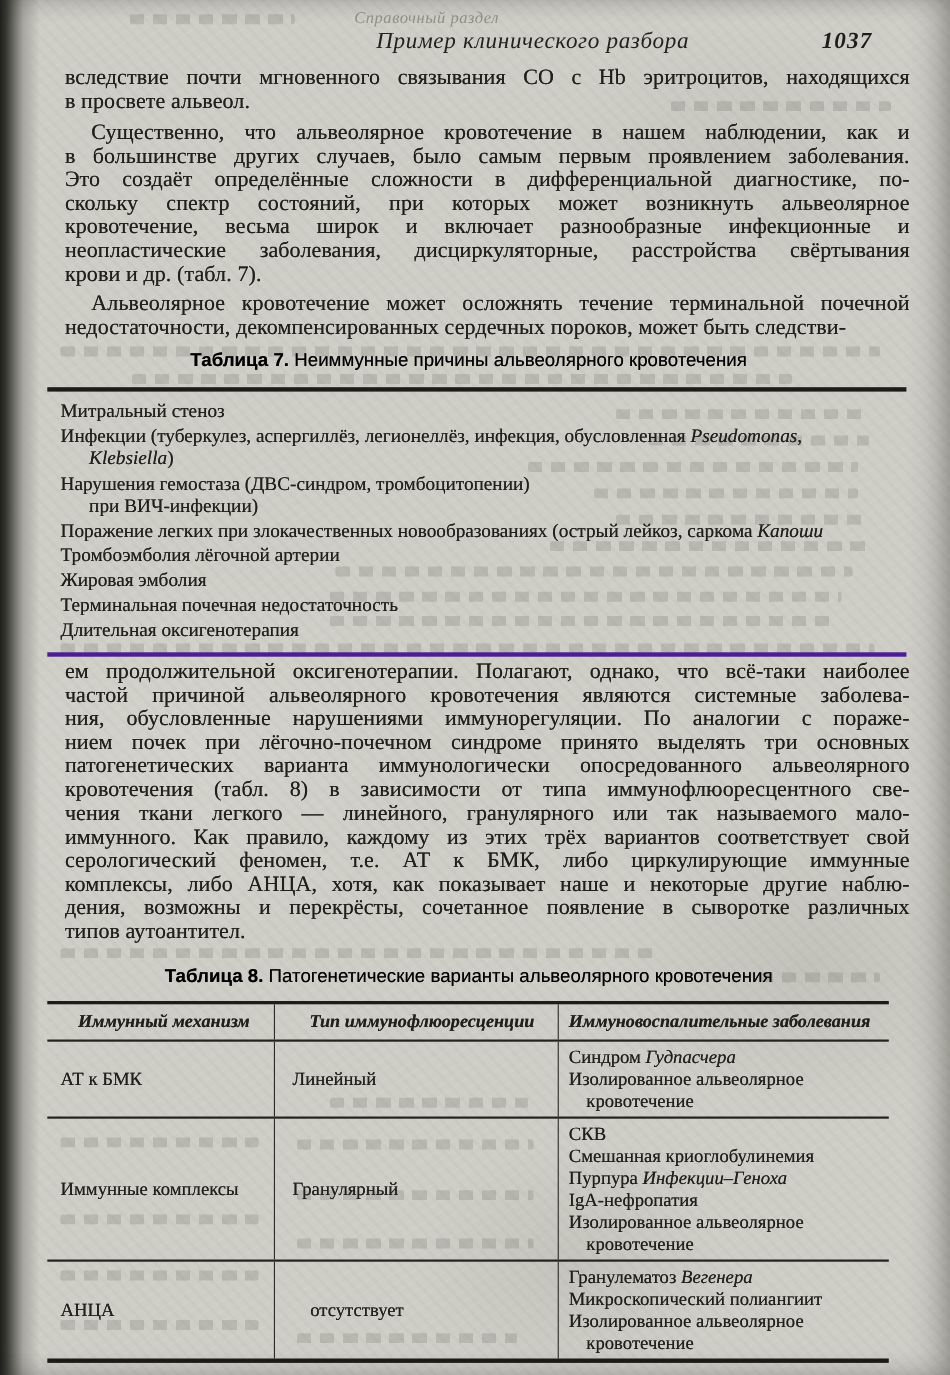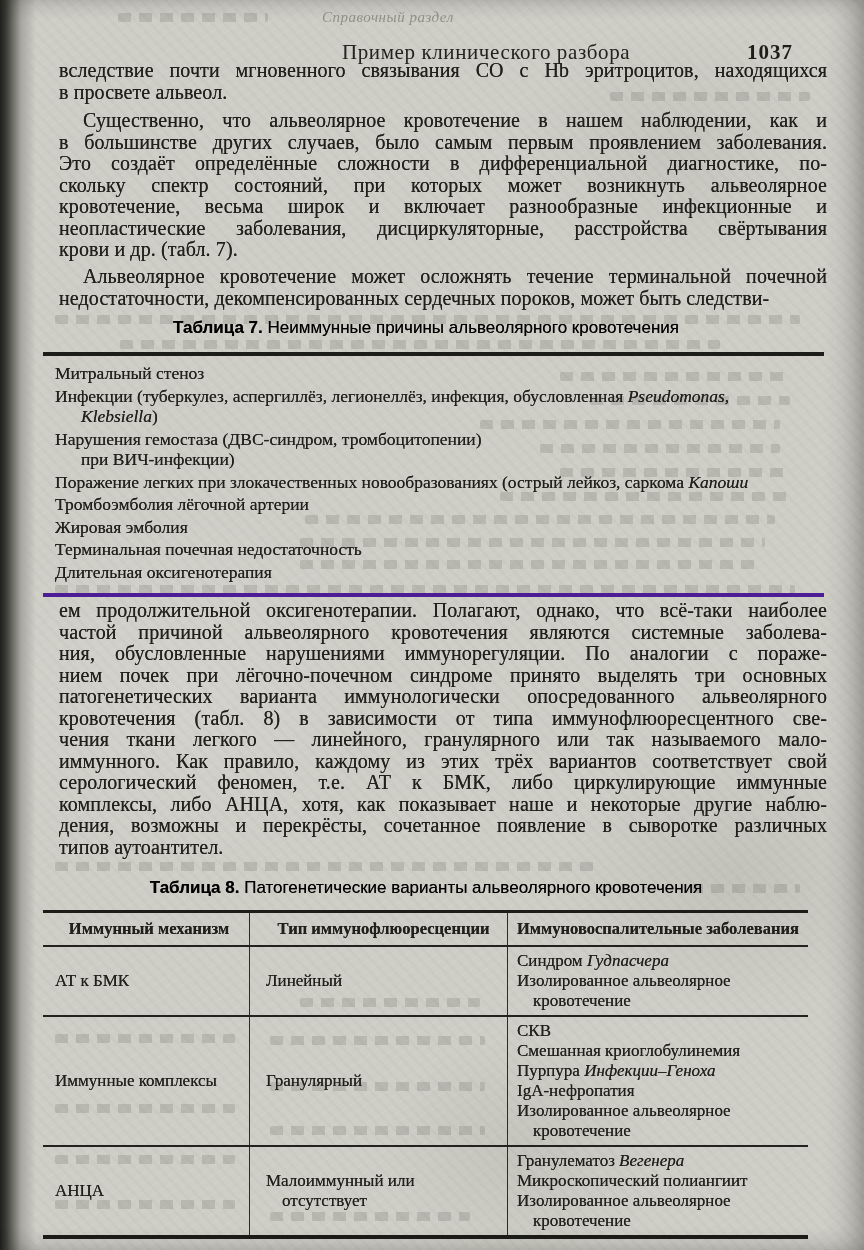--- a/index.html
+++ b/index.html
@@ -34,21 +34,21 @@
   
   .ghost-text{
     position:absolute;font-style:italic;font-size:15px;letter-spacing:.5px;
     color:rgba(96,95,86,.55);filter:blur(.6px);white-space:nowrap;
   }
   .gline{
     position:absolute;height:9px;border-radius:2px;filter:blur(.7px);
     background:repeating-linear-gradient(90deg, rgba(74,74,66,.17) 0 13px, transparent 13px 21px);
   }
   
-  .runhead{position:absolute;top:40px;left:42px;width:768px;height:26px;}
+  .runhead{position:absolute;top:25px;left:42px;width:768px;height:26px;font-style:italic;}
   .runtitle{
     position:absolute;left:300px;top:0;font-size:21px;letter-spacing:.6px;color:#23231e;white-space:nowrap;
   }
   .pagenum{position:absolute;right:17px;top:0;font-size:21px;font-weight:bold;letter-spacing:1px;color:#1d1d19;}
   
   .para{position:absolute;left:59px;width:768px;font-size:20px;line-height:21.5px;letter-spacing:.1px;
         text-shadow:0 0 .4px rgba(33,33,28,.85);}
   .para .tl{text-align:justify;text-align-last:justify;white-space:normal;}
   .para .tl:last-child{text-align-last:left;}
   .para.ind1 .tl:first-child{text-indent:24px;}
@@ -72,21 +72,21 @@
   
   .t8{
     position:absolute;left:43px;top:910px;width:765px;box-sizing:border-box;
     border-top:3px solid #1c1c18;border-bottom:4px solid #1c1c18;
     font-size:17px;line-height:20px;text-shadow:0 0 .35px rgba(33,33,28,.85);
   }
   .t8row{display:grid;grid-template-columns:207px 258px 1fr;}
   .t8row + .t8row{border-top:2px solid #23231e;}
   .t8 .cell{padding:4px 6px;box-sizing:border-box;}
   .t8 .c1,.t8 .c2{border-right:1.5px solid #2b2b26;}
-  .t8 .head .cell{font-weight:bold;font-size:16.5px;padding-top:6px;padding-bottom:6px;}
+  .t8 .head .cell{font-weight:bold;font-style:italic;font-size:16.5px;padding-top:6px;padding-bottom:6px;}
   .t8 .head .c1,.t8 .head .c2{text-align:center;}
   .t8 .head .c3{padding-left:9px;}
   .t8 .vcent{display:flex;flex-direction:column;justify-content:center;}
   .t8 .c1{padding-left:12px;}
   .t8 .c2{padding-left:16px;}
   .t8 .c3{padding-left:9px;}
   .t8 .tl.hang{padding-left:16px;}
 </style>
 </head>
 <body>
@@ -204,21 +204,20 @@
         <div class="tl">Смешанная криоглобулинемия</div>
         <div class="tl"><span>Пурпура </span><span class="it">Инфекции–Геноха</span></div>
         <div class="tl">IgA-нефропатия</div>
         <div class="tl">Изолированное альвеолярное</div>
         <div class="tl hang"><span>кровотечение</span></div>
       </div>
   </div>
   <div class="t8row">
     <div class="cell c1 vcent">АНЦА</div>
     <div class="cell c2 vcent">
-        <div class="tl">Малоиммунный или</div>
         <div class="tl hang"><span>отсутствует</span></div>
       </div>
     <div class="cell c3">
         <div class="tl"><span>Гранулематоз </span><span class="it">Вегенера</span></div>
         <div class="tl">Микроскопический полиангиит</div>
         <div class="tl">Изолированное альвеолярное</div>
         <div class="tl hang"><span>кровотечение</span></div>
       </div>
   </div>
 </div>

